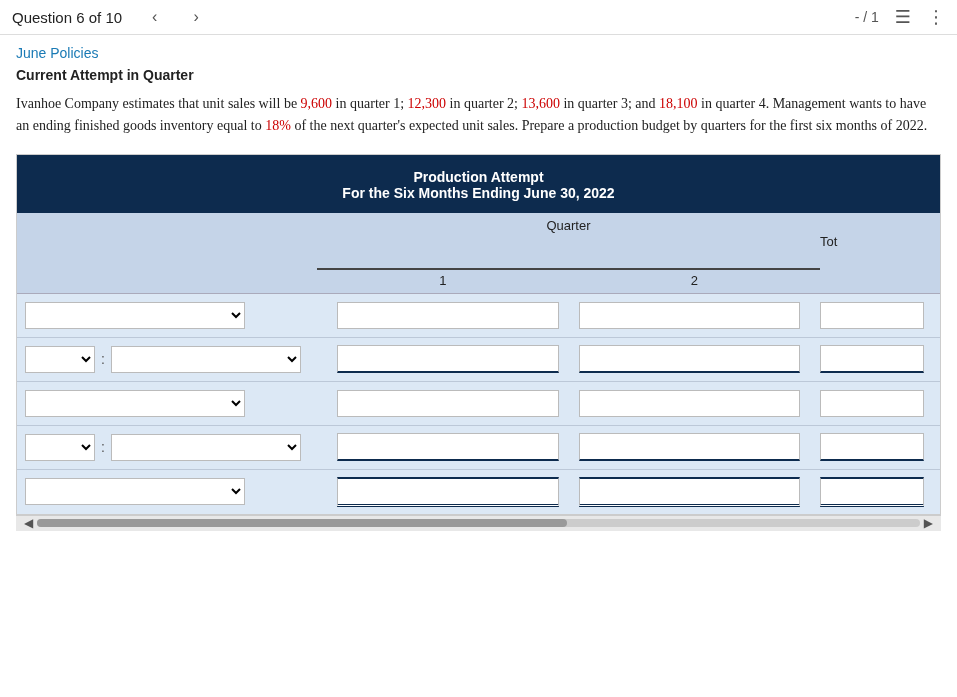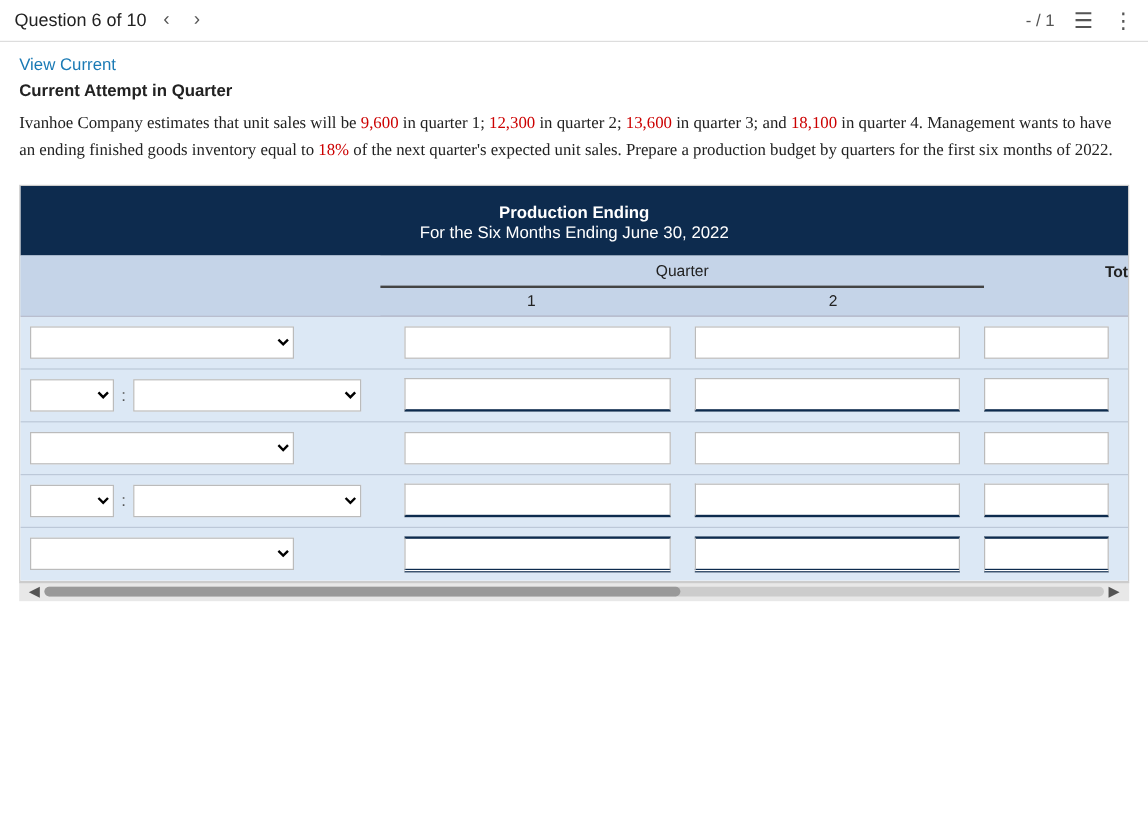--- a/index.html
+++ b/index.html
@@ -5,21 +5,21 @@
     * { box-sizing: border-box; margin: 0; padding: 0; }
     body { font-family: Arial, sans-serif; font-size: 14px; background: #fff; color: #222; overflow-x: hidden; }
 
     
     .top-bar {
       display: flex;
       align-items: center;
       padding: 6px 12px;
       border-bottom: 1px solid #ddd;
       background: #fff;
-      gap: 8px;
+      gap: 24px;
     }
     .question-label { font-size: 15px; color: #222; }
     .nav-arrow {
       background: none; border: none; cursor: pointer; font-size: 16px; color: #555; padding: 2px 6px;
     }
     .spacer { flex: 1; }
     .top-right {
       display: flex; align-items: center; gap: 16px; color: #555;
     }
     .page-count { font-size: 14px; }
@@ -49,21 +49,21 @@
 
     
     .table-header {
       background: #0d2b4e;
       color: #fff;
       text-align: center;
       padding: 14px 8px 12px;
     }
     .table-header .company-name { font-size: 15px; font-weight: bold; letter-spacing: 0.5px; }
     .table-header .budget-title { font-size: 14px; font-weight: bold; }
-    .table-header .date-line { font-size: 14px; font-weight: normal; }
+    .table-header .date-line { font-size: 14px; font-weight: bold; }
 
     
     .table-body { background: #dce8f5; }
 
     .table-row {
       display: grid;
       grid-template-columns: 300px 1fr 1fr 120px;
       align-items: center;
       border-bottom: 1px solid #bcc8d8;
       padding: 5px 8px;
@@ -143,25 +143,24 @@
     .ch-empty { background: #c5d4e8; }
     .ch-quarter {
       grid-column: 2 / 4;
       text-align: center;
       border-bottom: 2px solid #444;
       padding: 5px 0 2px;
       font-size: 13px;
       color: #222;
     }
     .ch-total {
-      text-align: right;
-      padding: 6px 0;
+      text-align: left;
+      padding: 21px 0;
       font-size: 13px;
       color: #222;
-      font-weight: bold;
     }
     .ch-q1 { text-align: center; padding: 3px 0 5px; font-size: 13px; color: #222; }
     .ch-q2 { text-align: center; padding: 3px 0 5px; font-size: 13px; color: #222; }
   </style>
 </head>
 <body>
 
 <div class="top-bar">
   <span class="question-label">Question 6 of 10</span>
   <button class="nav-arrow">‹</button>
@@ -169,33 +168,33 @@
   <div class="spacer"></div>
   <div class="top-right">
     <span class="page-count">- / 1</span>
     <button class="icon-btn">☰</button>
     <button class="icon-btn">⋮</button>
   </div>
 </div>
 
 <div class="content">
 
-  <a class="view-policies">View Current</a>
+  <a class="view-policies">June Policies</a>
 
   <div class="current-attempt">Current Attempt in Quarter</div>
 
   <div class="problem-text">
     Ivanhoe Company estimates that unit sales will be <span style="color:#c00;">9,600</span> in quarter 1; <span style="color:#c00;">12,300</span> in quarter 2; <span style="color:#c00;">13,600</span> in quarter 3; and <span style="color:#c00;">18,100</span> in quarter 4. Management wants to have an ending finished goods inventory equal to <span style="color:#c00;">18%</span> of the next quarter's expected unit sales. Prepare a production budget by quarters for the first six months of 2022.
   </div>
 
   
   <div class="table-container">
 
     <div class="table-header">
-      <div class="budget-title">Production Ending</div>
+      <div class="budget-title">Production Attempt</div>
       <div class="date-line">For the Six Months Ending June 30, 2022</div>
     </div>
 
     <div class="col-header-row">
       <div class="ch-empty"></div>
       <div class="ch-quarter">Quarter</div>
       <div class="ch-total">Tot</div>
     </div>
 
     <div class="col-header-row" style="background:#c5d4e8; border-bottom:1px solid #aab;">

